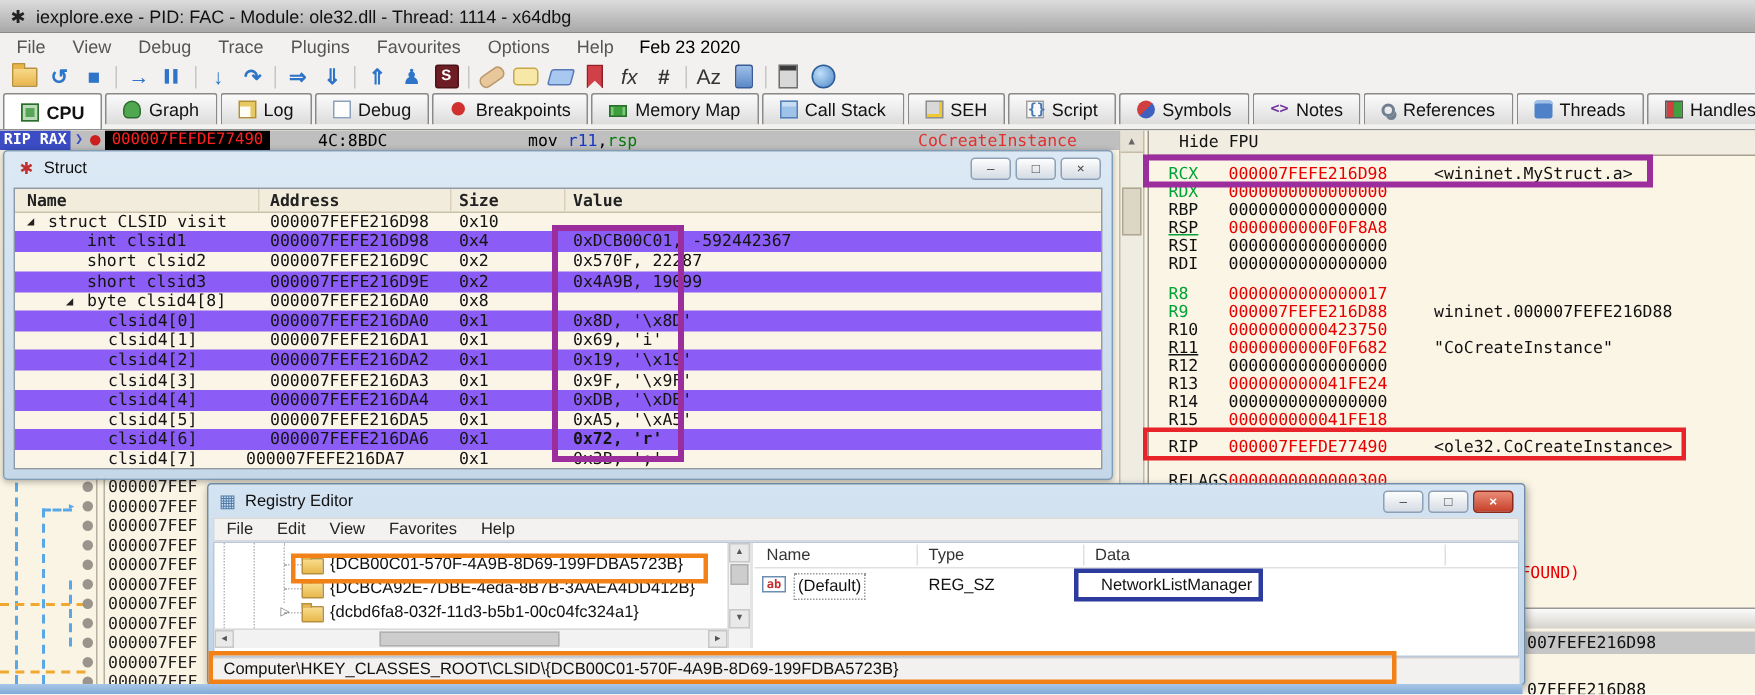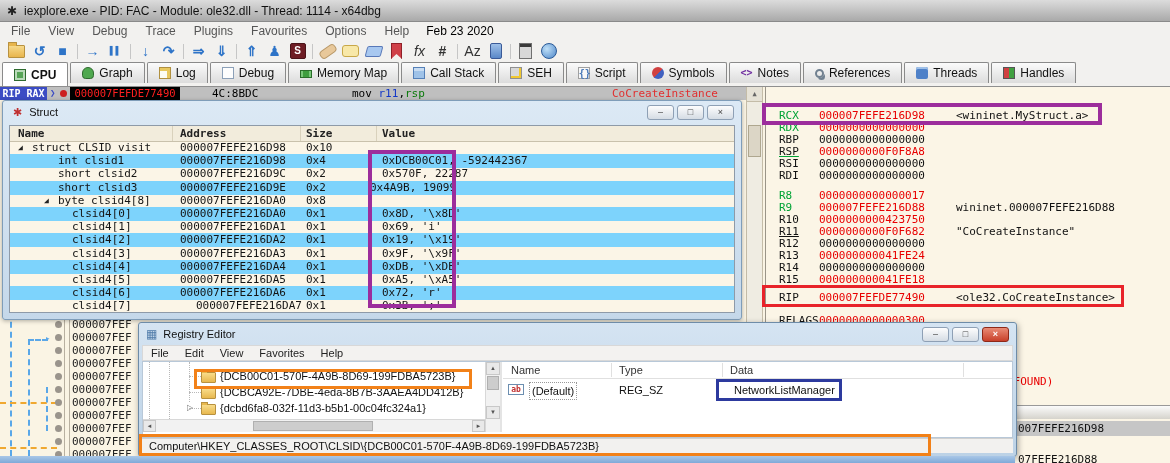--- a/index.html
+++ b/index.html
@@ -100,21 +100,21 @@
   .spider{color:#C03030;margin-right:7px}
   .winbtns{position:absolute;right:7px;top:4px;display:flex;gap:3px}
   .wbtn{width:27px;height:15px;background:linear-gradient(#FDFDFD,#D5DCE4);border:1px solid #8EA0B5;border-radius:3px;text-align:center;line-height:13px;font-size:9px;color:#444;font-family:"Liberation Sans",sans-serif;box-sizing:border-box}
   .wbtn.close-red{background:linear-gradient(#E98B76,#C8402A);color:#fff;border-color:#8E2818;font-weight:bold}
   .swin-body{position:absolute;left:6px;top:24px;width:726px;height:188px;background:#FBF5E7;border:1px solid #8E9AA8;box-sizing:border-box;overflow:hidden;font-family:"DejaVu Sans Mono",monospace}
   .shead{position:absolute;top:0;left:0;right:0;height:15px;background:#F2ECDC;border-bottom:1px solid #C9C1AC;font-weight:bold;color:#222}
   .shcell{position:absolute;line-height:15px}
   .shsep{position:absolute;top:0;width:1px;height:15px;background:#D9D1BC}
   .srows{position:absolute;top:15px;left:0;right:0;bottom:0}
   .srow{position:absolute;left:0;width:100%;height:14px;line-height:13px;color:#141414}
-  .srow.alt{background:#7dd3fc}
+  .srow.alt{background:#8b5cf6}
   .scell{position:absolute;white-space:pre}
   .sexp{position:absolute;font-size:8px;line-height:13px;color:#222}
 
   
   .rwin{position:absolute;left:138px;top:235px;width:877px;height:133px;background:linear-gradient(#D5E4F2,#BCD2E6);border:1px solid #6E8CA8;border-radius:3px;box-shadow:1px 2px 6px rgba(0,0,0,.35);font-family:"Liberation Sans",sans-serif;z-index:30}
   .rwin-title{position:absolute;top:0;left:0;right:0;height:21px;display:flex;align-items:center;padding-left:7px;color:#111}
   .reg-ico{color:#4E7AA8;margin-right:6px;font-size:12px}
   .rwin-menu{position:absolute;left:3px;top:22px;right:3px;height:16px;background:#F3F2F0;display:flex;align-items:center;border:1px solid #D8D8D8;box-sizing:border-box}
   .rmenu-item{padding:0 8px;color:#222}
   .rwin-body{position:absolute;left:3px;top:38px;width:871px;height:77px;background:#fff;border:1px solid #B8C8D8;box-sizing:border-box;overflow:hidden}
@@ -134,21 +134,21 @@
   .pane-div{position:absolute;left:357px;top:0;width:2px;height:70px;background:#E4E4E4}
   .rlist{position:absolute;left:360px;top:0;right:0;height:70px}
   .rl-head{position:absolute;top:0;left:0;right:0;height:16px;border-bottom:1px solid #E0E0E0;color:#333}
   .rl-hcell{position:absolute;line-height:16px}
   .rl-hsep{position:absolute;top:1px;width:1px;height:14px;background:#E0E0E0}
   .rl-row{position:absolute;top:20px;left:0;right:0;height:16px;line-height:16px;color:#111}
   .ab-ico{position:absolute;left:5px;top:2px;width:16px;height:11px;background:#fff;border:1px solid #6C8EB0;color:#C03030;font:bold 8px "DejaVu Sans Mono",monospace;text-align:center;line-height:10px;box-sizing:border-box}
   .rl-name{position:absolute;left:26px;border:1px dotted #999;padding:0 2px}
   .rl-type{position:absolute;left:116px}
   .rl-data{position:absolute;left:231px}
-  .rwin-status{position:absolute;left:3px;top:115px;width:871px;height:15px;background:#F2F1EF;border-top:1px solid #D0D0D0;line-height:15px;padding-left:7px;box-sizing:border-box;color:#111;white-space:nowrap;overflow:hidden}
+  .rwin-status{position:absolute;left:3px;top:115px;width:871px;height:25px;background:#F2F1EF;border-top:1px solid #D0D0D0;line-height:15px;padding-left:7px;box-sizing:border-box;color:#111;white-space:nowrap;overflow:hidden}
 
   
   .ann{position:absolute;box-sizing:border-box;pointer-events:none;z-index:50}
   .ann-purple{border:4px solid #9C2D9C}
   .ann-red{border:3px solid #E8232A}
   .ann-orange{border:3px solid #F28118}
   .ann-blue{border:3px solid #2D3A9E}
   #ann-struct-values{left:368px;top:63px;width:88px;height:158px;z-index:20}
   #ann-rcx{left:762px;top:16px;width:340px;height:22px;z-index:5}
   #ann-rip{left:762px;top:198px;width:362px;height:22px;z-index:5}
@@ -268,20 +268,24 @@
       </div>
       <div class="tab">
         <span class="tic tic-log"></span>
         <span class="tlabel">Log</span>
       </div>
       <div class="tab">
         <span class="tic tic-notes"></span>
         <span class="tlabel">Debug</span>
       </div>
       <div class="tab">
+        <span class="tic tic-breakpoint"></span>
+        <span class="tlabel">Breakpoints</span>
+      </div>
+      <div class="tab">
         <span class="tic tic-memory-map"></span>
         <span class="tlabel">Memory Map</span>
       </div>
       <div class="tab">
         <span class="tic tic-call-stack"></span>
         <span class="tlabel">Call Stack</span>
       </div>
       <div class="tab">
         <span class="tic tic-seh"></span>
         <span class="tlabel">SEH</span>
@@ -378,20 +382,21 @@
           <span class="bdot"></span>
           <span class="baddr">000007FEF</span>
         </div>
         <div class="bdrow" style="top: 361px;">
           <span class="bdot"></span>
           <span class="baddr">000007FEF</span>
         </div>
       </div>
 
     <div class="reg-panel">
+      <div class="hidefpu">Hide FPU</div>
       <div id="reg-rows">
           <div class="regrow" style="top: 23px;"><span class="rname green">RCX</span><span class="rval red">000007FEFE216D98</span><span class="rcom">&lt;wininet.MyStruct.a&gt;</span></div>
           <div class="regrow" style="top: 35px;"><span class="rname green">RDX</span><span class="rval red">0000000000000000</span></div>
           <div class="regrow" style="top: 47px;"><span class="rname black">RBP</span><span class="rval black">0000000000000000</span></div>
           <div class="regrow" style="top: 59px;"><span class="rname black uline-green">RSP</span><span class="rval red">0000000000F0F8A8</span></div>
           <div class="regrow" style="top: 71px;"><span class="rname black">RSI</span><span class="rval black">0000000000000000</span></div>
           <div class="regrow" style="top: 83px;"><span class="rname black">RDI</span><span class="rval black">0000000000000000</span></div>
           <div class="regrow" style="top: 103px;"><span class="rname green">R8</span><span class="rval red">0000000000000017</span></div>
           <div class="regrow" style="top: 115px;"><span class="rname green">R9</span><span class="rval red">000007FEFE216D88</span><span class="rcom">wininet.000007FEFE216D88</span></div>
           <div class="regrow" style="top: 127px;"><span class="rname black">R10</span><span class="rval red">0000000000423750</span></div>
@@ -446,21 +451,21 @@
             <div class="srow" style="top: 26.4px; text-align: right;">
               <span class="scell" style="left: 48px;">short clsid2</span>
               <span class="scell" style="left: 170px;">000007FEFE216D9C</span>
               <span class="scell" style="left: 296px;">0x2</span>
               <span class="scell" style="left: 372px;">0x570F, 22287</span>
             </div>
             <div class="srow alt" style="top: 39.6px;">
               <span class="scell" style="left: 48px;">short clsid3</span>
               <span class="scell" style="left: 170px;">000007FEFE216D9E</span>
               <span class="scell" style="left: 296px;">0x2</span>
-              <span class="scell" style="left: 360px;">0x4A9B, 19099</span>
+              <span class="scell" style="left: 372px;">0x4A9B, 19099</span>
             </div>
             <div class="srow" style="top: 52.8px;">
               <span class="sexp" style="left: 34px;">◢</span>
               <span class="scell" style="left: 48px;">byte clsid4[8]</span>
               <span class="scell" style="left: 170px;">000007FEFE216DA0</span>
               <span class="scell" style="left: 296px;">0x8</span>
               <span class="scell" style="left: 372px;"></span>
             </div>
             <div class="srow alt" style="top: 66px;">
               <span class="scell" style="left: 62px;">clsid4[0]</span>
@@ -495,25 +500,25 @@
             <div class="srow" style="top: 132px;">
               <span class="scell" style="left: 62px;">clsid4[5]</span>
               <span class="scell" style="left: 170px;">000007FEFE216DA5</span>
               <span class="scell" style="left: 296px;">0x1</span>
               <span class="scell" style="left: 372px;">0xA5, '\xA5'</span>
             </div>
             <div class="srow alt" style="top: 145.2px;">
               <span class="scell" style="left: 62px;">clsid4[6]</span>
               <span class="scell" style="left: 170px;">000007FEFE216DA6</span>
               <span class="scell" style="left: 296px;">0x1</span>
-              <span class="scell" style="left: 372px;">0x72, 'r'</span>
+              <span class="scell" style="left: 372px; font-weight: bold;">0x72, 'r'</span>
             </div>
             <div class="srow" style="top: 158.4px;">
               <span class="scell" style="left: 62px;">clsid4[7]</span>
-              <span class="scell" style="left: 186px;">000007FEFE216DA7</span>
+              <span class="scell" style="left: 154px;">000007FEFE216DA7</span>
               <span class="scell" style="left: 296px;">0x1</span>
               <span class="scell" style="left: 372px;">0x3B, ';'</span>
             </div>
           </div>
       </div>
     </div>
 
     <div class="rwin">
       <div class="rwin-title">
         <span class="reg-ico">▦</span>

